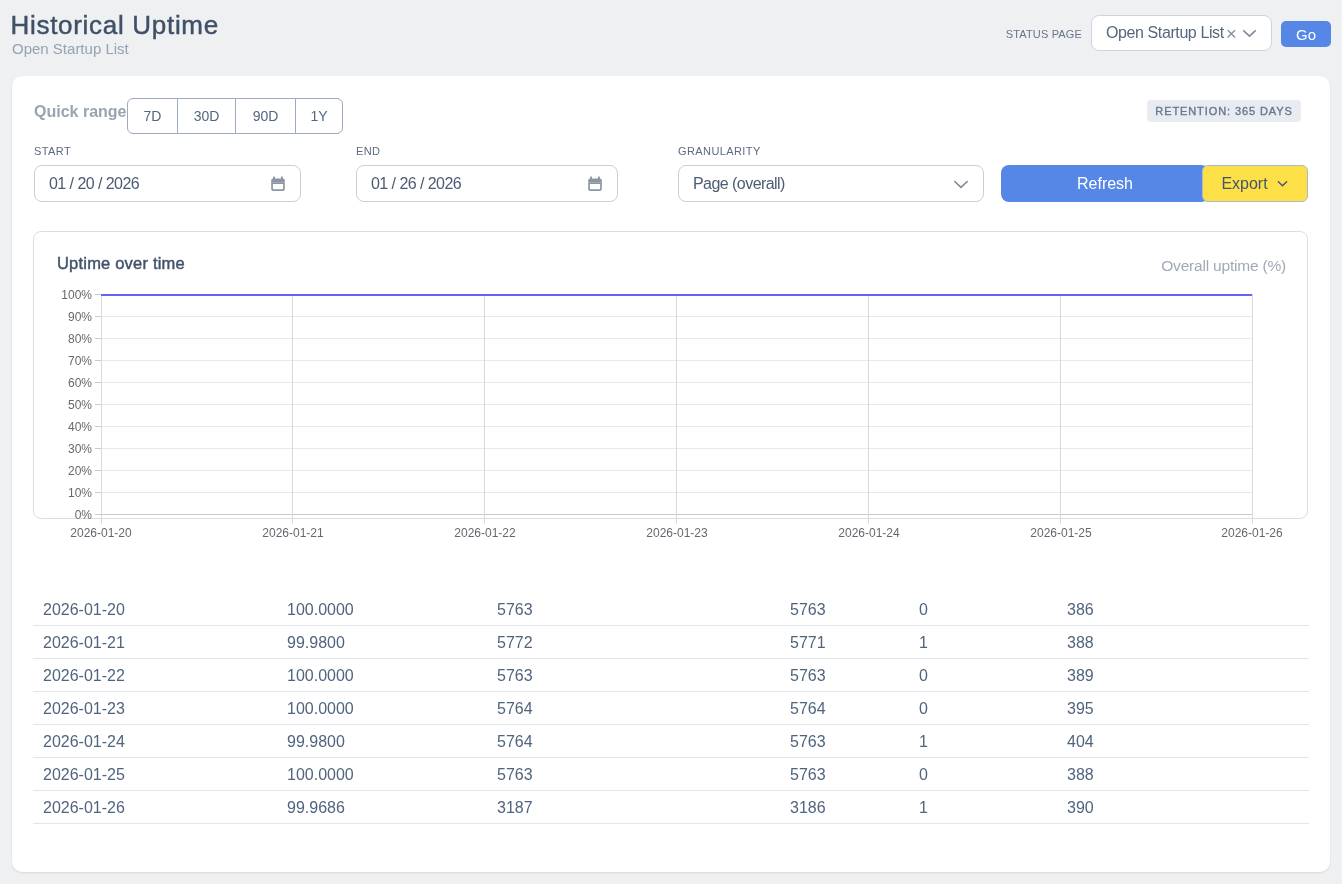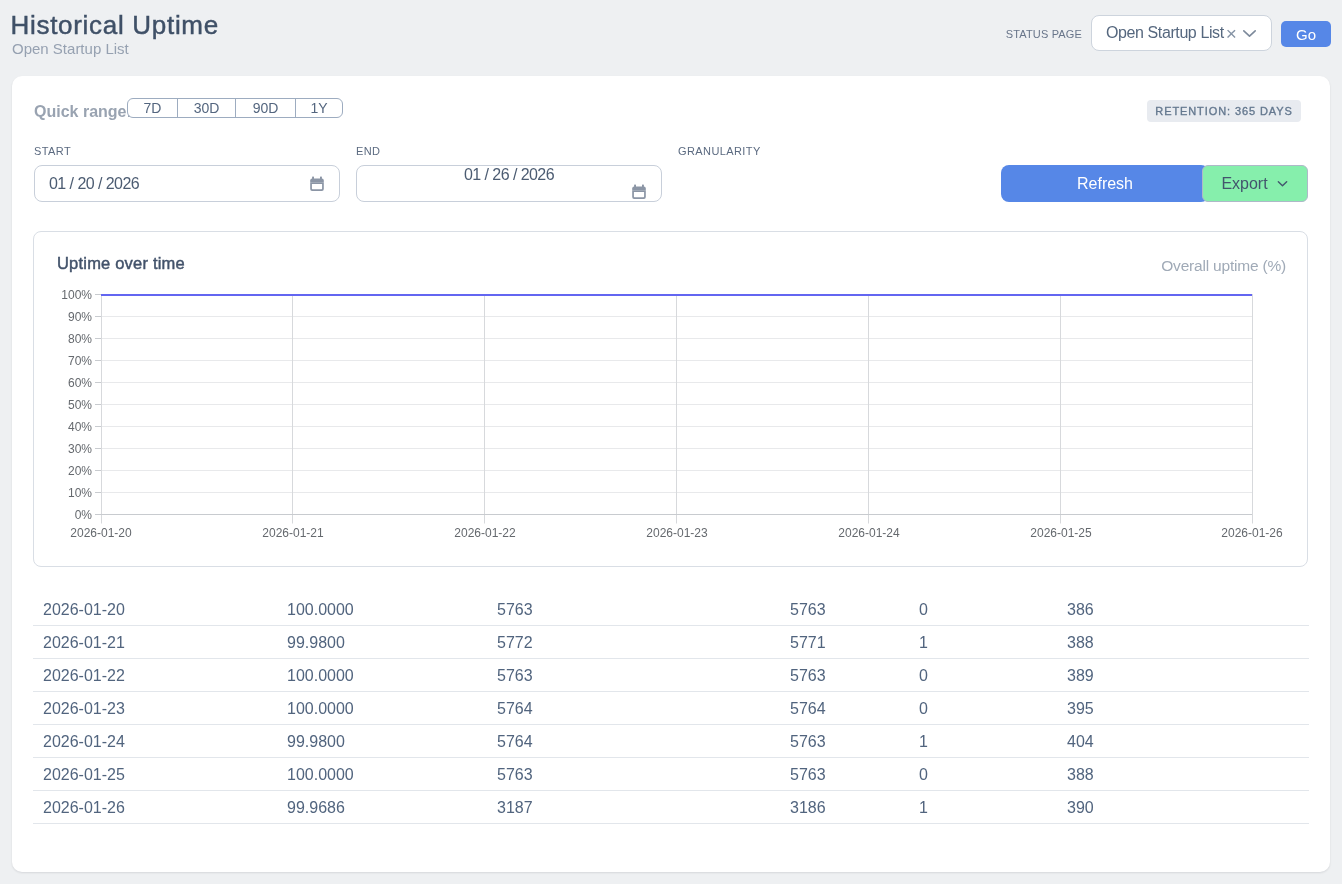--- a/index.html
+++ b/index.html
@@ -7,36 +7,36 @@
   .abs { position:absolute; }
   
   #title { left:10.5px; top:10px; font-size:26px; font-weight:400; color:#3f5067; letter-spacing:0.7px; -webkit-text-stroke:0.45px #3f5067; }
   #subtitle { left:12px; top:40px; font-size:15px; color:#96a1b1; }
   #spLabel { left:954px; top:27.5px; width:128px; text-align:right; font-size:11px; color:#68758a; letter-spacing:0.15px; }
   #spSelect { left:1091px; top:15px; width:181px; height:36px; background:#fff; border:1px solid #cdd4dd; border-radius:8px; display:flex; align-items:center; padding-left:14px; font-size:16px; color:#55677e; }
   #goBtn { left:1281px; top:21px; width:50px; height:26px; background:#5687e7; color:#fff; border-radius:5px; font-size:15px; display:flex; align-items:center; justify-content:center; }
   
   #card { left:12px; top:76px; width:1318px; height:796px; background:#fff; border-radius:10px; box-shadow:0 1px 2px rgba(16,24,40,0.06), 0 1px 3px rgba(16,24,40,0.05); }
   #qlabel { left:22px; top:27px; font-size:16px; color:#99a3b1;font-weight:bold; }
-  #qgroup { left:115px; top:22px; display:flex; height:20px; border:1px solid #9dacc0; border-radius:6px; overflow:hidden; background:#fff; }
+  #qgroup { left:115px; top:22px; display:flex; height:36px; border:1px solid #9dacc0; border-radius:6px; overflow:hidden; background:#fff; }
   #qgroup .seg { display:flex; align-items:center; justify-content:center; font-size:14px; color:#54667f; border-right:1px solid #9dacc0; }
   #qgroup .seg:last-child { border-right:none; }
   #badge { left:1135px; top:24px; width:154px; height:22px; background:#e8ebf0; border-radius:4px; display:flex; align-items:center; justify-content:center; font-size:11px; color:#64788f; letter-spacing:0.9px; -webkit-text-stroke:0.35px #64788f; }
   .flabel { font-size:11px; color:#5b6a80; letter-spacing:0.4px; }
   .input { height:37px; background:#fff; border:1px solid #c8cfda; border-radius:8px; display:flex; align-items:center; padding:0 14px; font-size:16px; color:#4c5c72; }
   .input > span { letter-spacing:-0.55px; }
   #startL { left:22px; top:69px; } #endL { left:344px; top:69px; } #granL { left:666px; top:69px; }
-  #startI { left:22px; top:89px; width:306px; }
-  #endI { left:344px; top:89px; width:306px;flex-direction:column; }
+  #startI { left:22px; top:89px; width:267px; }
+  #endI { left:344px; top:89px; width:262px; }
   #granI { left:666px; top:89px; width:306px; }
   .calicon { margin-left:auto; }
   #refreshBtn { left:989px; top:89px; width:208px; height:37px; background:#5687e7; border-radius:8px; color:#fff; font-size:16px; display:flex; align-items:center; justify-content:center; }
-  #exportBtn { left:1190px; top:89px; width:106px; height:37px; background:#86efac; border:1px solid #aeb9c8; border-radius:6px; color:#43556d; font-size:16px; display:flex; align-items:center; justify-content:center; gap:8px; }
-  
-  #chartCard { left:21px; top:155px; width:1275px; height:336px; border:1px solid #d9dee5; border-radius:8px; background:#fff; }
+  #exportBtn { left:1190px; top:89px; width:106px; height:37px; background:#fde047; border:1px solid #aeb9c8; border-radius:6px; color:#43556d; font-size:16px; display:flex; align-items:center; justify-content:center; gap:8px; }
+  
+  #chartCard { left:21px; top:155px; width:1275px; height:288px; border:1px solid #d9dee5; border-radius:8px; background:#fff; }
   #chartTitle { left:23px; top:21.5px; font-size:16.5px; font-weight:400; color:#42526a; letter-spacing:0.2px; -webkit-text-stroke:0.45px #42526a; }
   #chartRight { right:21px; top:25px; font-size:15.5px; letter-spacing:-0.2px; color:#a0aab7;margin-left:36px; }
   
   #tbl { left:21px; top:516px; width:1276px; border-collapse:collapse; table-layout:fixed; }
   #tbl th { height:26px; text-align:left; font-size:12px; font-weight:700; color:#41526b; letter-spacing:1.2px; padding:2px 0 0 10px; border-bottom:1px solid #d8dde4; vertical-align:middle; }
   #tbl td { height:33px; font-size:16px; color:#51647e; padding:3px 0 0 10px; border-bottom:1px solid #e2e6eb; vertical-align:middle; }
 </style>
 </head>
 <body>
 <div class="abs" id="title">Historical Uptime</div>
@@ -79,20 +79,26 @@
       <span>01 / 26 / 2026</span>
     <svg class="calicon" width="16" height="16" viewBox="0 0 16 16">
         <g fill="#8b95a5">
           <rect x="3.1" y="0.4" width="1.9" height="3.4" rx="0.6"></rect>
           <rect x="11.0" y="0.4" width="1.9" height="3.4" rx="0.6"></rect>
           <path d="M1.2 6.3 L14.8 6.3 L14.8 4.4 Q14.8 2.5 12.9 2.5 L3.1 2.5 Q1.2 2.5 1.2 4.4 Z"></path>
           <path d="M1.2 6.3 L14.8 6.3 L14.8 13 Q14.8 14.9 12.9 14.9 L3.1 14.9 Q1.2 14.9 1.2 13 Z M2.9 8 L2.9 12.6 Q2.9 13.2 3.5 13.2 L12.5 13.2 Q13.1 13.2 13.1 12.6 L13.1 8 Z" fill-rule="evenodd"></path>
         </g>
       </svg>
   </div>
+  <div class="abs input" id="granI">
+      <span>Page (overall)</span>
+    <svg class="calicon" width="16" height="14" viewBox="0 0 16 14">
+        <path d="M1.8 4.5 L8 10.3 L14.2 4.5" stroke="#7d8a9b" stroke-width="1.6" fill="none" stroke-linecap="round" stroke-linejoin="round"></path>
+      </svg>
+  </div>
   <div class="abs" id="refreshBtn">Refresh</div>
   <div class="abs" id="exportBtn">
       <span>Export</span>
     <svg width="13" height="13" viewBox="0 0 14 14">
         <path d="M2.5 5 L7 9.5 L11.5 5" stroke="#43556d" stroke-width="1.5" fill="none" stroke-linecap="round" stroke-linejoin="round"></path>
       </svg>
   </div>
 
   <div class="abs" id="chartCard">
     <div class="abs" id="chartTitle">Uptime over time</div>

